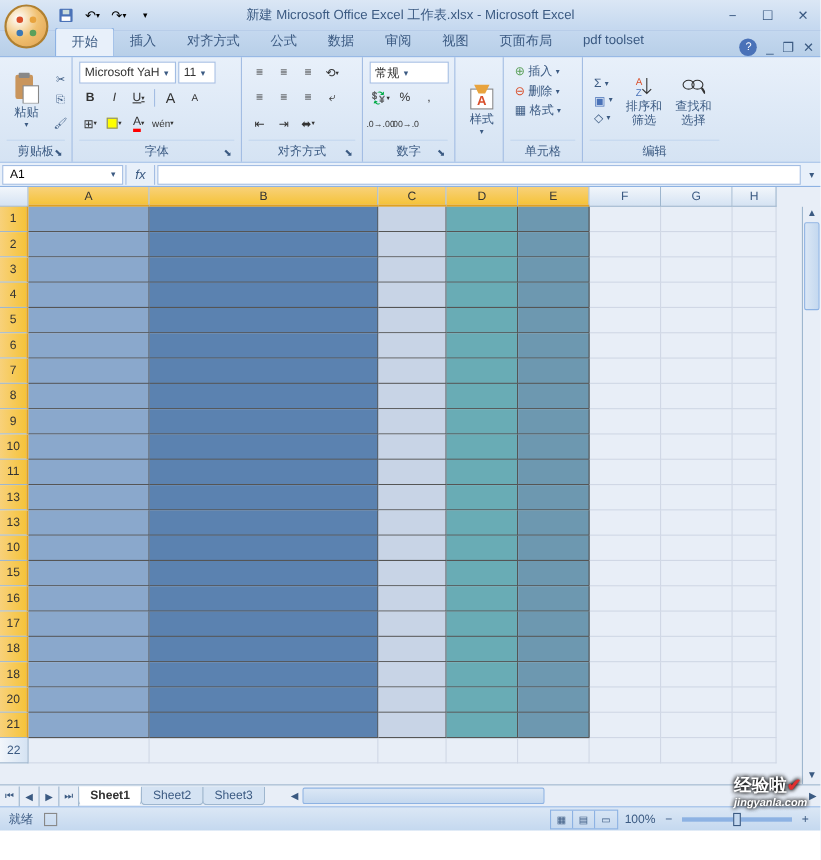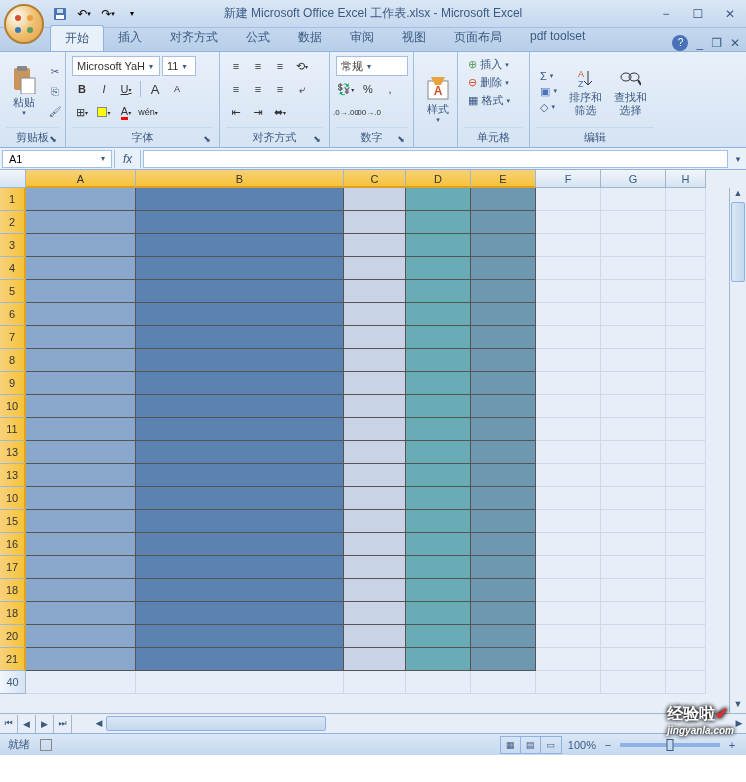--- a/index.html
+++ b/index.html
@@ -358,21 +358,21 @@
       <div class="row-h sel">13</div>
       <div class="row-h sel">13</div>
       <div class="row-h sel">10</div>
       <div class="row-h sel">15</div>
       <div class="row-h sel">16</div>
       <div class="row-h sel">17</div>
       <div class="row-h sel">18</div>
       <div class="row-h sel">18</div>
       <div class="row-h sel">20</div>
       <div class="row-h sel">21</div>
-      <div class="row-h">40</div>
+      <div class="row-h">22</div>
     </div>
   <div class="cells" id="cells">
       <div class="cell-row">
         <div class="cell b" style="width: 110px; background: rgb(138, 168, 204);"></div>
         <div class="cell b" style="width: 208px; background: rgb(91, 130, 176);"></div>
         <div class="cell b" style="width: 62px; background: rgb(200, 212, 230);"></div>
         <div class="cell b" style="width: 65px; background: rgb(105, 172, 181);"></div>
         <div class="cell b" style="width: 65px; background: rgb(109, 152, 176);"></div>
         <div class="cell" style="width: 65px;"></div>
         <div class="cell" style="width: 65px;"></div>
@@ -596,20 +596,25 @@
   </div>
 </div>
 
 <div class="sheet-tabs-row">
   <div class="tab-nav">
     <div>⏮</div>
     <div>◀</div>
     <div>▶</div>
     <div>⏭</div>
   </div>
+  <div id="sheet-tabs" style="display:flex">
+      <div class="sheet-tab active">Sheet1</div>
+      <div class="sheet-tab">Sheet2</div>
+      <div class="sheet-tab">Sheet3</div>
+    </div>
   <div class="hscroll">
     <div class="arr l">◀</div>
     <div class="thumb"></div>
     <div class="arr r">▶</div>
   </div>
 </div>
 
 <div class="status-bar">
   <span>就绪</span>
   <span style="margin-left:10px;width:12px;height:12px;border:1px solid #888;display:inline-block"></span>

